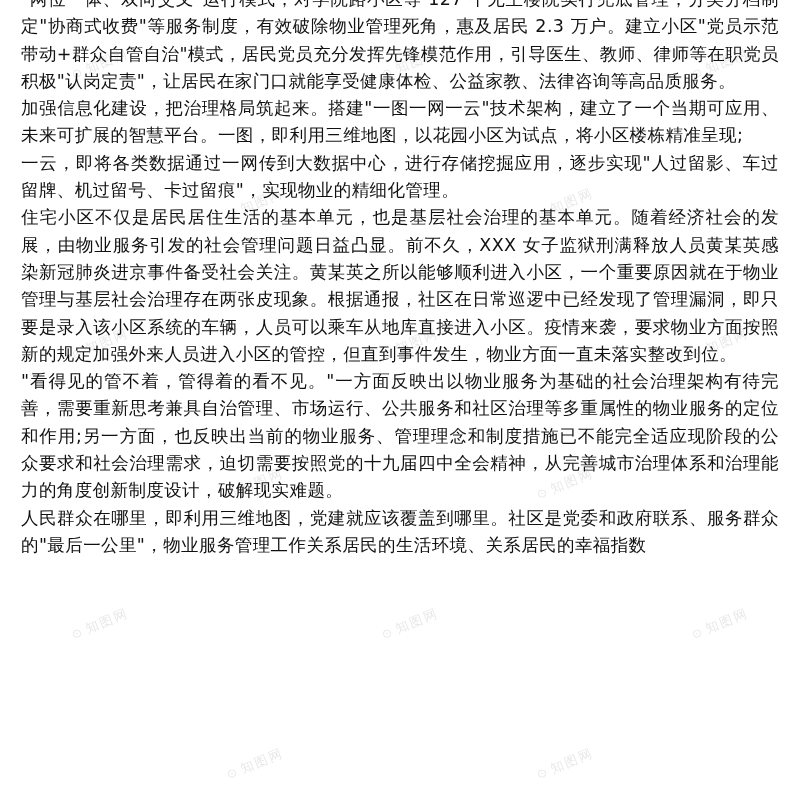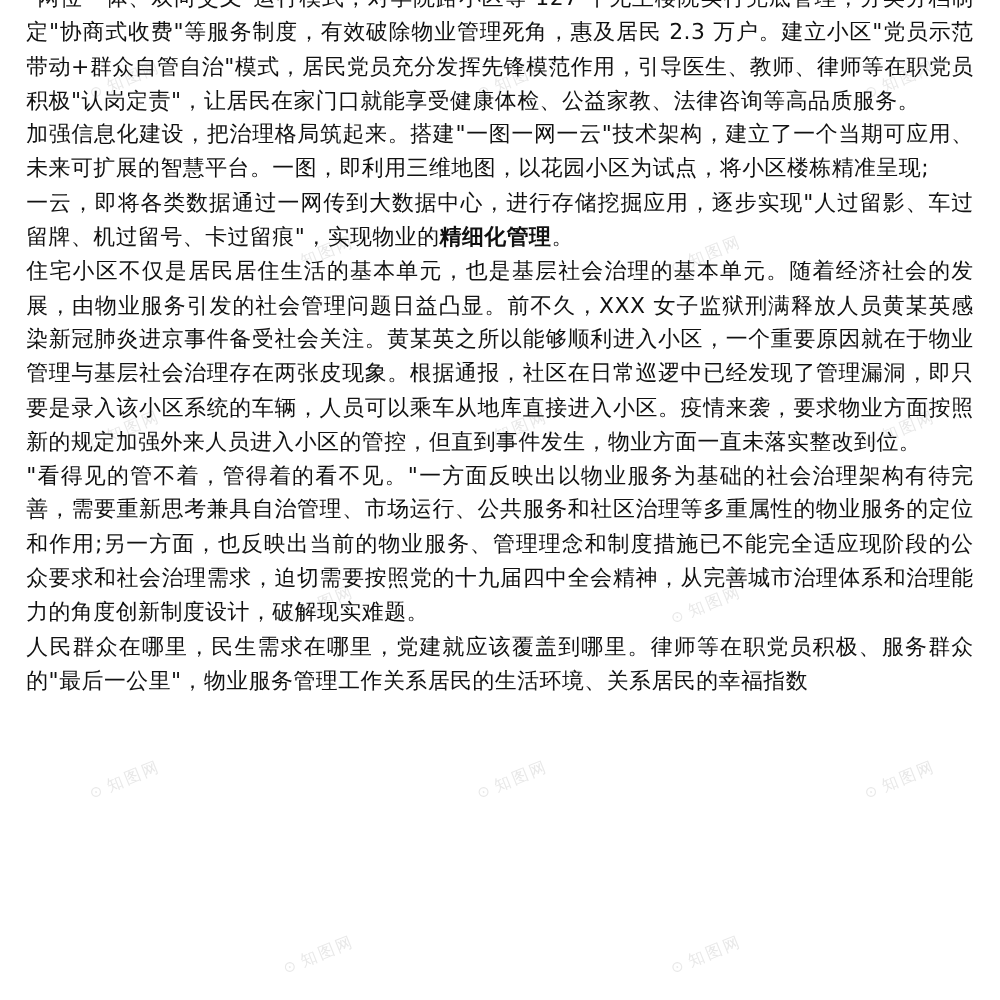--- a/index.html
+++ b/index.html
@@ -32,21 +32,21 @@
     line-height: 27.3px;
     color: #111111;
     text-align: justify;
     letter-spacing: 0.4px;
   }
   .doc p {
     margin: 0; padding: 0;
     text-justify: inter-ideograph;
     word-break: break-all;
   }
-  .seg-bold { font-weight: 700; }
+  .seg-bold { font-weight: 400; }
 </style>
 </head>
 <body>
 
 <div class="page">
   <div class="watermark-layer" id="watermark-layer">
       <span class="watermark" style="left: 70px; top: 55px;"><span class="wm-icon">⊙</span><span>知图网</span></span>
       <span class="watermark" style="left: 380px; top: 55px;"><span class="wm-icon">⊙</span><span>知图网</span></span>
       <span class="watermark" style="left: 690px; top: 55px;"><span class="wm-icon">⊙</span><span>知图网</span></span>
       <span class="watermark" style="left: 225px; top: 195px;"><span class="wm-icon">⊙</span><span>知图网</span></span>
@@ -61,15 +61,15 @@
       <span class="watermark" style="left: 690px; top: 615px;"><span class="wm-icon">⊙</span><span>知图网</span></span>
       <span class="watermark" style="left: 225px; top: 755px;"><span class="wm-icon">⊙</span><span>知图网</span></span>
       <span class="watermark" style="left: 535px; top: 755px;"><span class="wm-icon">⊙</span><span>知图网</span></span>
     </div>
   <div class="doc" id="doc-body">
       <p><span>"网位一体、双向交叉"运行模式，对学院路小区等 127 个无主楼院实行兜底管理，分类分档制定"协商式收费"等服务制度，有效破除物业管理死角，惠及居民 2.3 万户。建立小区"党员示范带动+群众自管自治"模式，居民党员充分发挥先锋模范作用，引导医生、教师、律师等在职党员积极"认岗定责"，让居民在家门口就能享受健康体检、公益家教、法律咨询等高品质服务。</span></p>
       <p><span>加强信息化建设，把治理格局筑起来。搭建"一图一网一云"技术架构，建立了一个当期可应用、未来可扩展的智慧平台。一图，即利用三维地图，以花园小区为试点，将小区楼栋精准呈现;</span></p>
       <p><span>一云，即将各类数据通过一网传到大数据中心，进行存储挖掘应用，逐步实现"人过留影、车过留牌、机过留号、卡过留痕"，实现物业的</span><span class="seg-bold">精细化管理</span><span>。</span></p>
       <p><span>住宅小区不仅是居民居住生活的基本单元，也是基层社会治理的基本单元。随着经济社会的发展，由物业服务引发的社会管理问题日益凸显。前不久，XXX 女子监狱刑满释放人员黄某英感染新冠肺炎进京事件备受社会关注。黄某英之所以能够顺利进入小区，一个重要原因就在于物业管理与基层社会治理存在两张皮现象。根据通报，社区在日常巡逻中已经发现了管理漏洞，即只要是录入该小区系统的车辆，人员可以乘车从地库直接进入小区。疫情来袭，要求物业方面按照新的规定加强外来人员进入小区的管控，但直到事件发生，物业方面一直未落实整改到位。</span></p>
       <p><span>"看得见的管不着，管得着的看不见。"一方面反映出以物业服务为基础的社会治理架构有待完善，需要重新思考兼具自治管理、市场运行、公共服务和社区治理等多重属性的物业服务的定位和作用;另一方面，也反映出当前的物业服务、管理理念和制度措施已不能完全适应现阶段的公众要求和社会治理需求，迫切需要按照党的十九届四中全会精神，从完善城市治理体系和治理能力的角度创新制度设计，破解现实难题。</span></p>
-      <p><span>人民群众在哪里，民生需求在哪里，党建就应该覆盖到哪里。律师等在职党员积极、服务群众的"最后一公里"，物业服务管理工作关系居民的生活环境、关系居民的幸福指数</span></p>
+      <p><span>人民群众在哪里，即利用三维地图，党建就应该覆盖到哪里。社区是党委和政府联系、服务群众的"最后一公里"，物业服务管理工作关系居民的生活环境、关系居民的幸福指数</span></p>
     </div>
 </div>
 
 </body></html>

